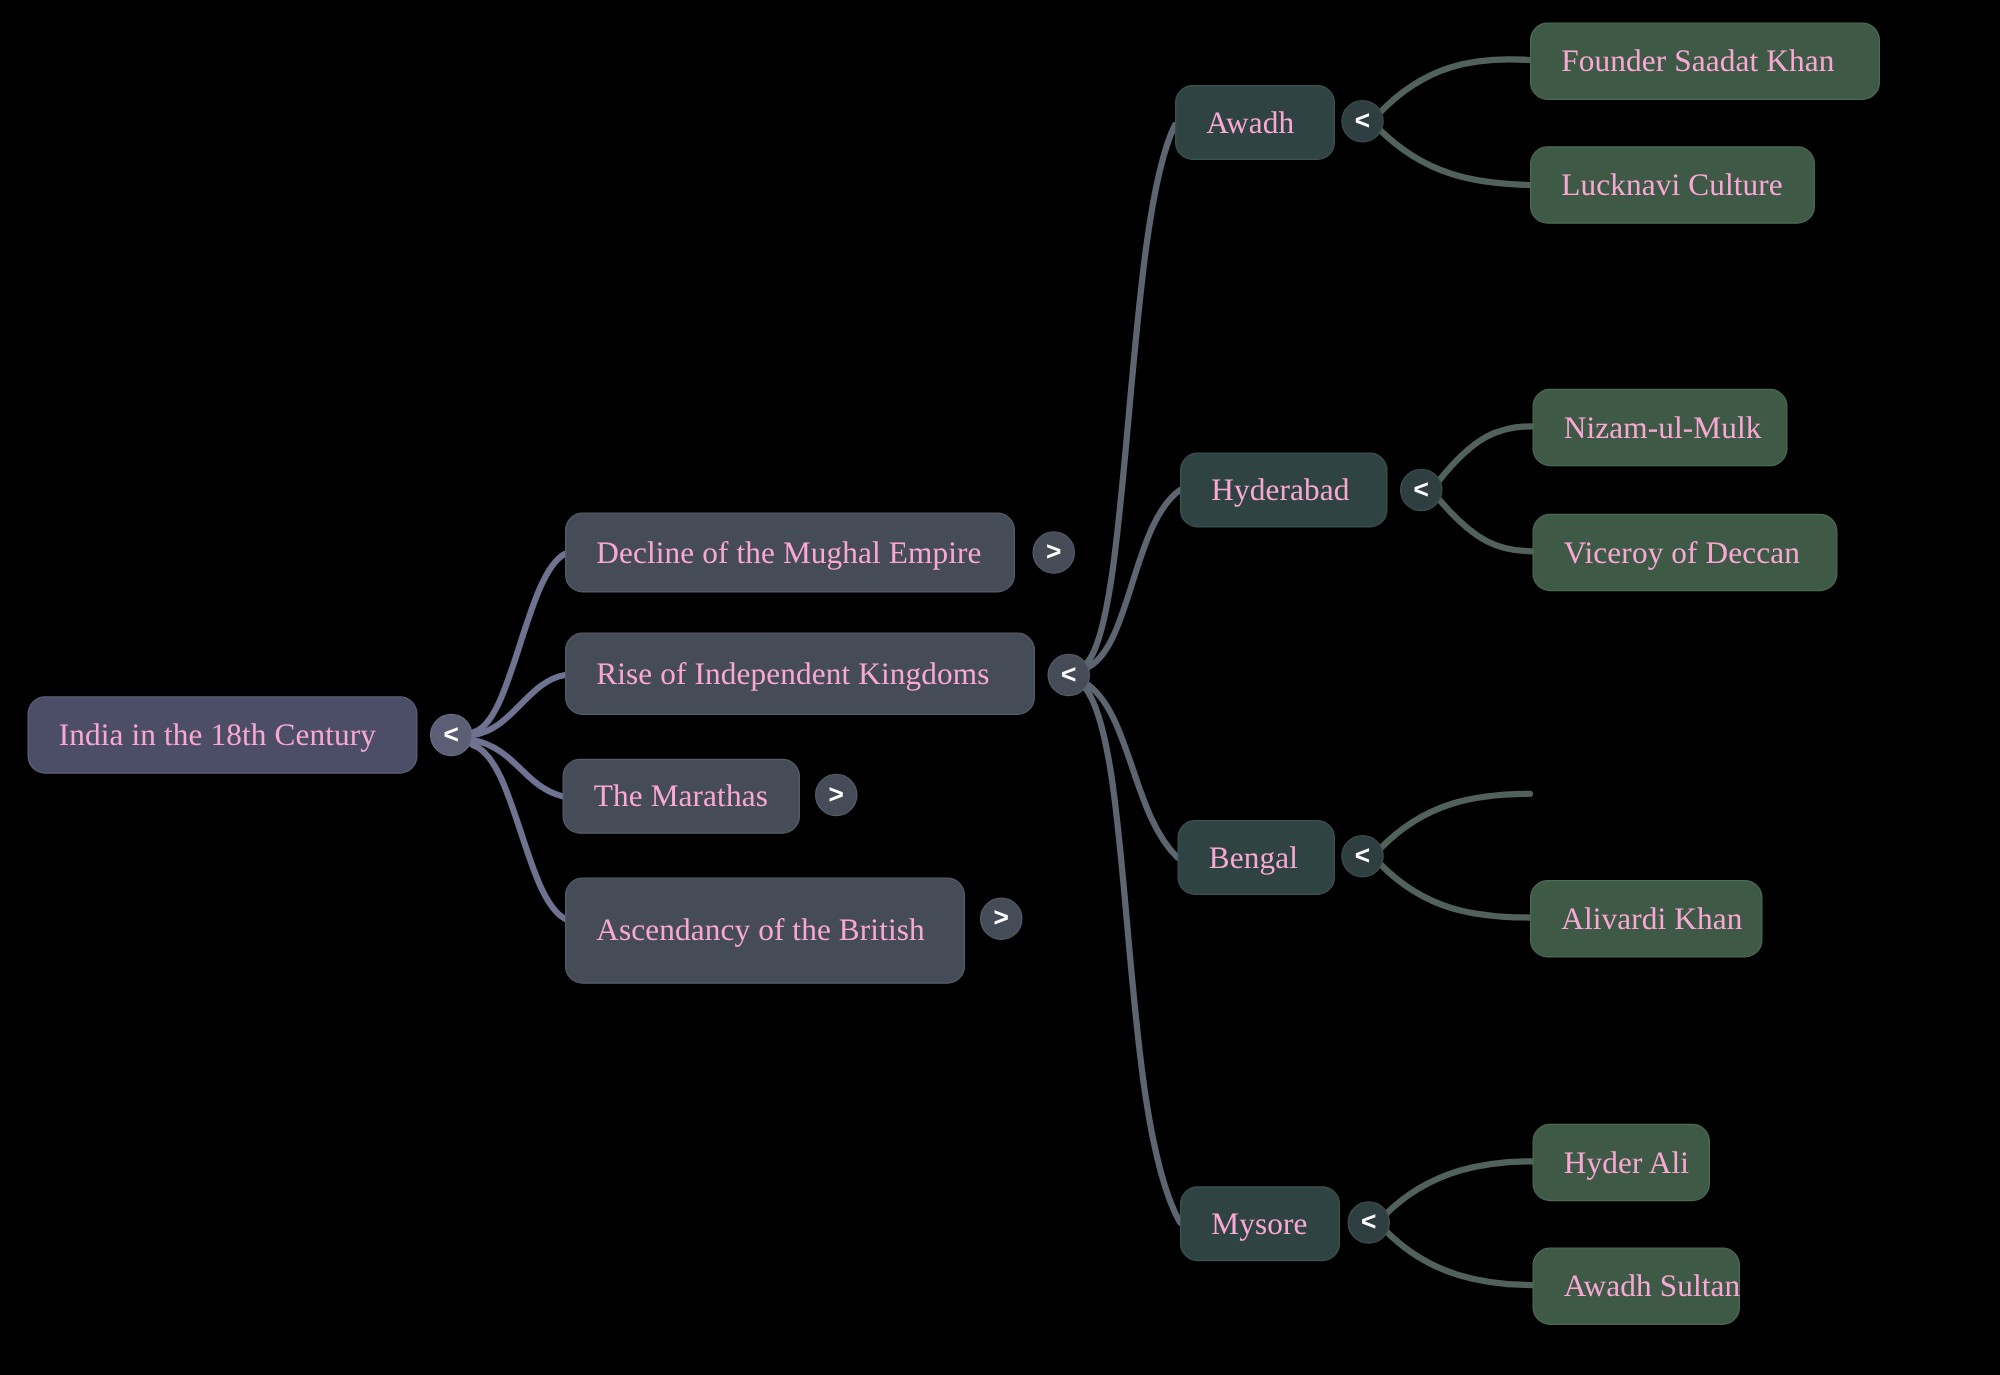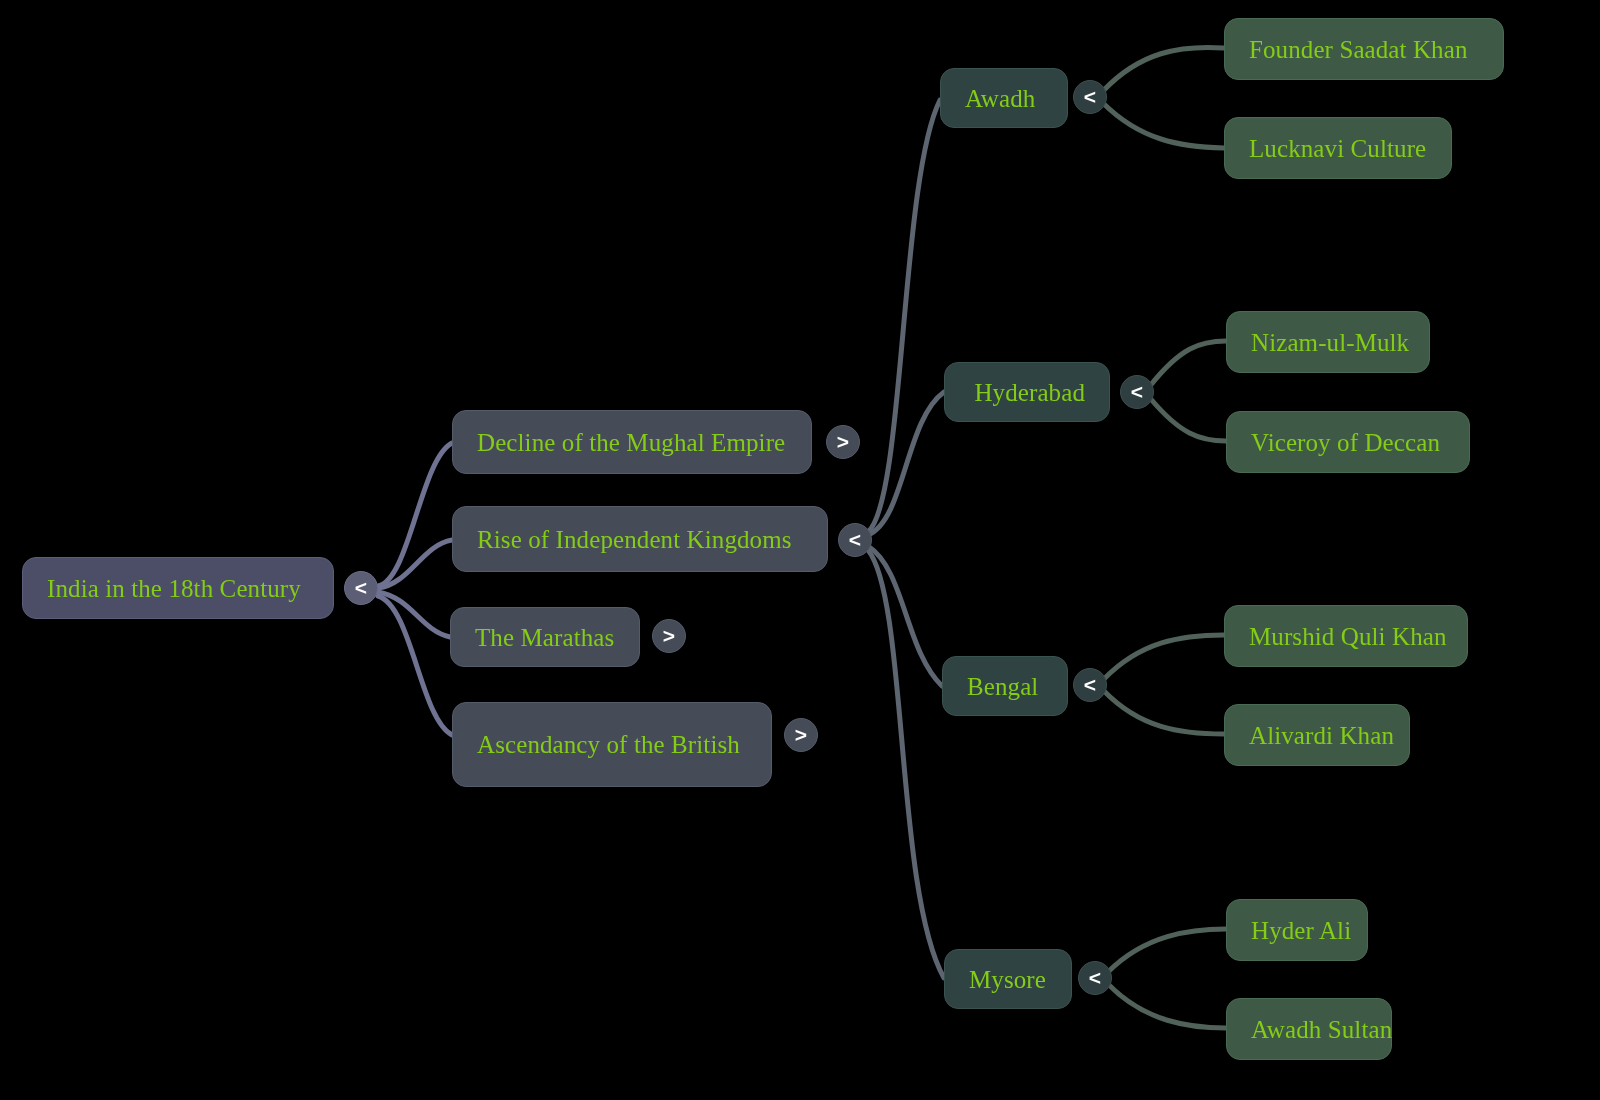--- a/index.html
+++ b/index.html
@@ -23,21 +23,21 @@
     width: 1600px;
     height: 1100px;
     pointer-events: none;
   }
   .node {
     position: absolute;
     box-sizing: border-box;
     display: flex;
     align-items: center;
     border-radius: 14px;
-    color: #84cc16;
+    color: #f9a8d4;
     font-size: 25px;
     line-height: 1;
     padding: 0 24px;
     white-space: nowrap;
     letter-spacing: 0.1px;
   }
   .node.root {
     background: #4b4e66;
     border: 1px solid #5c5f7a;
   }
@@ -144,21 +144,21 @@
     <span>&gt;</span>
   </div>
 
   <div class="node lvl3" style="left:940px; top:68px; width:128px; height:60px;">
     <span>Awadh</span>
   </div>
   <div class="toggle t-green" style="left:1073px; top:80px;">
     <span>&lt;</span>
   </div>
 
-  <div class="node lvl3" style="left:944px; top:362px; width:166px; height:60px;justify-content:flex-end;">
+  <div class="node lvl3" style="left:944px; top:362px; width:166px; height:60px;">
     <span>Hyderabad</span>
   </div>
   <div class="toggle t-green" style="left:1120px; top:375px;">
     <span>&lt;</span>
   </div>
 
   <div class="node lvl3" style="left:942px; top:656px; width:126px; height:60px;">
     <span>Bengal</span>
   </div>
   <div class="toggle t-green" style="left:1073px; top:668px;">
@@ -179,23 +179,20 @@
     <span>Lucknavi Culture</span>
   </div>
 
   <div class="node leaf" style="left:1226px; top:411px; width:244px; height:62px;">
     <span>Viceroy of Deccan</span>
   </div>
   <div class="node leaf" style="left:1226px; top:311px; width:204px; height:62px;">
     <span>Nizam-ul-Mulk</span>
   </div>
 
-  <div class="node leaf" style="left:1224px; top:605px; width:244px; height:62px;">
-    <span>Murshid Quli Khan</span>
-  </div>
   <div class="node leaf" style="left:1224px; top:704px; width:186px; height:62px;">
     <span>Alivardi Khan</span>
   </div>
 
   <div class="node leaf" style="left:1226px; top:899px; width:142px; height:62px;">
     <span>Hyder Ali</span>
   </div>
   <div class="node leaf" style="left:1226px; top:998px; width:166px; height:62px;">
     <span>Awadh Sultan</span>
   </div>

